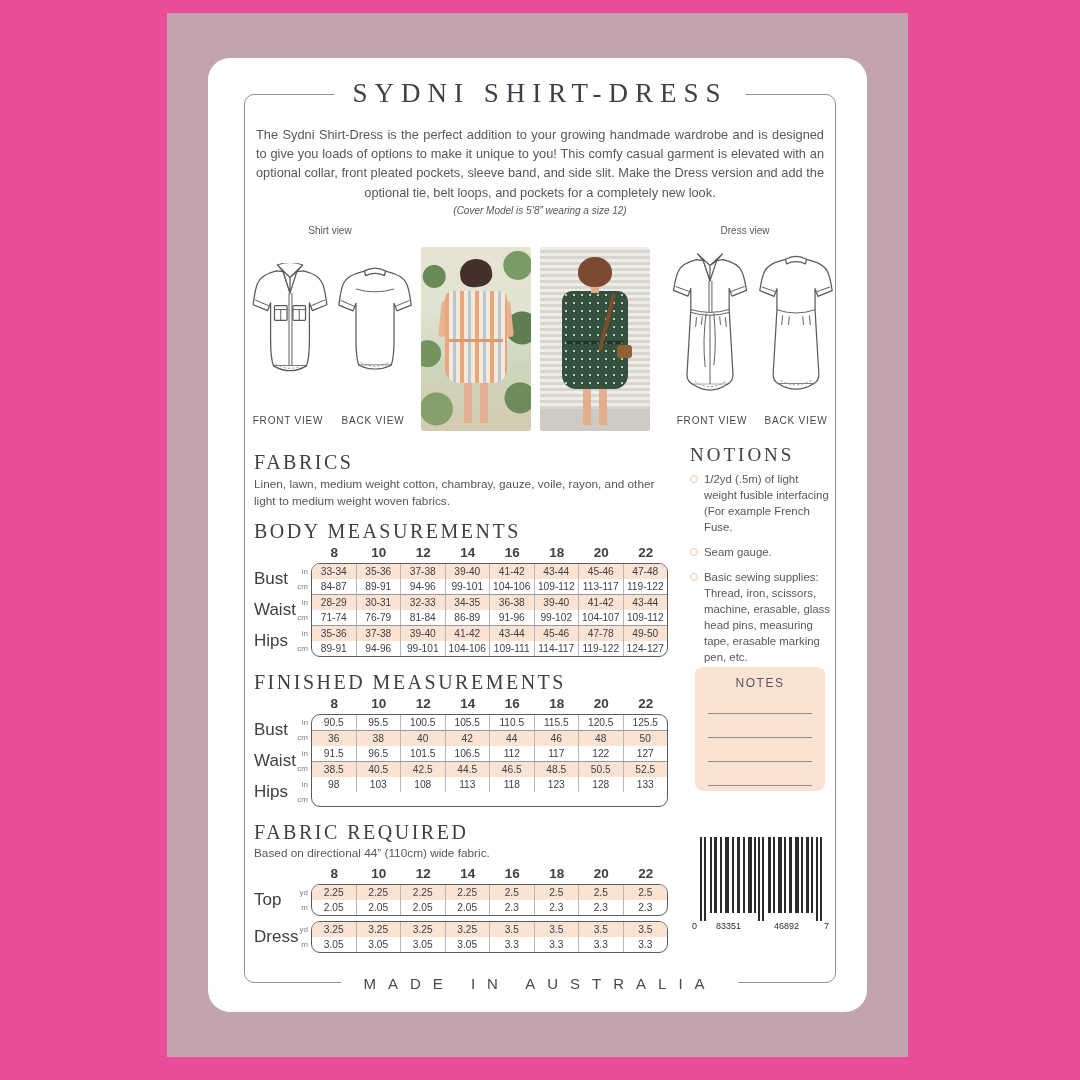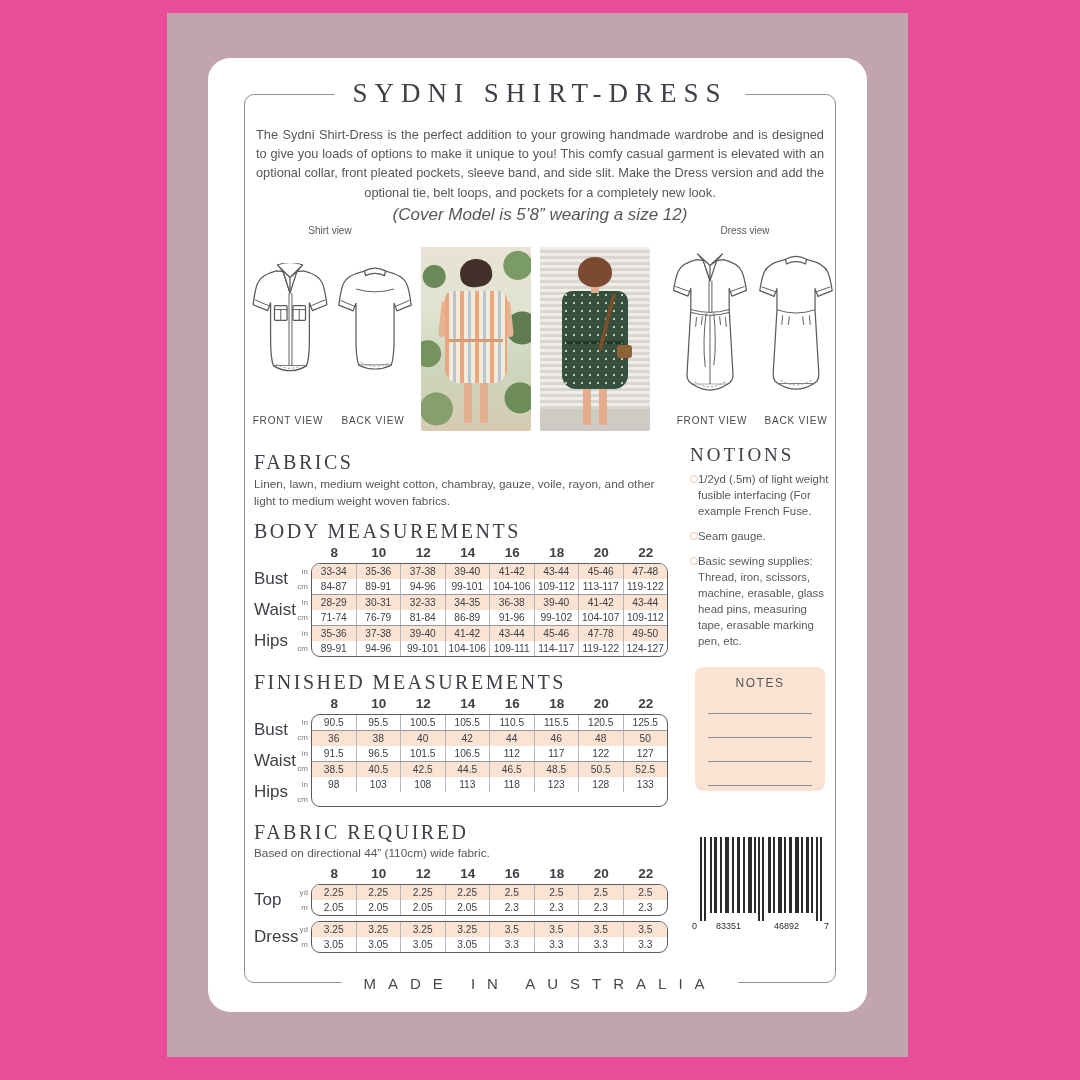--- a/index.html
+++ b/index.html
@@ -12,21 +12,21 @@
 
   .box-title{position:absolute;top:-17px;left:50%;transform:translateX(-50%);background:#fff;
              padding:0 18px;font-family:"Liberation Serif",serif;font-size:27px;letter-spacing:7px;
              color:#3d4046;white-space:nowrap;}
   .made-in{position:absolute;bottom:-10px;left:50%;transform:translateX(-50%);background:#fff;
            padding:0 22px;font-size:15px;letter-spacing:12px;color:#46484c;white-space:nowrap;}
 
   .description{position:absolute;top:30px;left:11px;width:568px;font-size:12.8px;line-height:1.5;
                text-align:justify;text-align-last:center;color:#55575a;margin:0;}
   .cover-note{position:absolute;top:110px;left:0;width:100%;text-align:center;font-style:italic;
-              font-size:17px;color:#55575a;margin:0;}
+              font-size:10px;color:#55575a;margin:0;}
 
   .view-label{position:absolute;top:130px;width:170px;text-align:center;font-size:10px;color:#55575a;}
   .vl-shirt{left:0;} .vl-dress{left:415px;}
   .fb-label{position:absolute;top:320px;width:96px;text-align:center;font-size:10px;letter-spacing:.8px;color:#46484c;}
 
   .drawing{position:absolute;}
   .drawing svg{display:block;}
   .ln{fill:#ffffff;stroke:#5a5a5e;stroke-width:1.3;stroke-linejoin:round;}
   .ln2{fill:none;stroke:#5a5a5e;stroke-width:1;stroke-linejoin:round;}
   .lnd{fill:none;stroke:#7c7c80;stroke-width:.8;stroke-dasharray:2.5 2;}
@@ -82,21 +82,21 @@
   .mbox{flex:1;border:1px solid #5a5c60;border-radius:9px;overflow:hidden;background:#fff;}
   .ggrp + .ggrp{border-top:1px solid #97979c;}
   .vrow{display:flex;height:15px;}
   .vrow.alt{background:#fbe3d3;}
   .vcell{flex:1;text-align:center;font-size:10.2px;line-height:15px;color:#3d4046;border-left:1px solid #b5b5ba;}
   .vcell:first-child{border-left:none;}
   .gap-block{height:9px;}
 
   .right-col{position:absolute;left:445px;top:349px;width:141px;}
   .notions-h{font-family:"Liberation Serif",serif;font-weight:400;font-size:19px;letter-spacing:3px;color:#3d4046;margin:0 0 6px 0;}
-  .notion{display:flex;margin-bottom:9px;}
+  .notion{display:flex;gap:6px;margin-bottom:9px;}
   .notion .bullet{flex:none;width:6px;height:6px;border:1.5px solid #f0c6a6;border-radius:50%;margin-top:3px;}
   .notion .ntext{font-size:11.4px;line-height:1.4;color:#55575a;}
 
   .notes-box{position:absolute;left:450px;top:572px;width:130px;height:124px;background:#fbe3d3;
              border-radius:8px;box-sizing:border-box;padding:9px 13px 16px 13px;}
   .notes-title{text-align:center;font-size:12px;letter-spacing:1.5px;color:#55575a;}
   .nline{height:23px;border-bottom:1px solid #8e8e92;}
 
   .barcode{position:absolute;left:447px;top:742px;width:138px;}
   .bc-digit{fill:#2b2b2e;font-family:"Liberation Sans",sans-serif;font-size:9px;}

